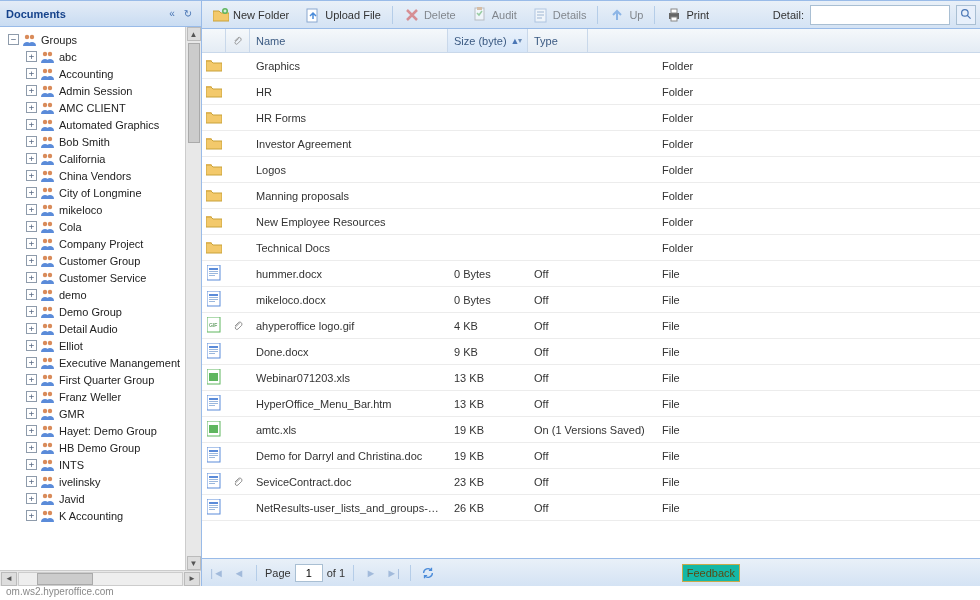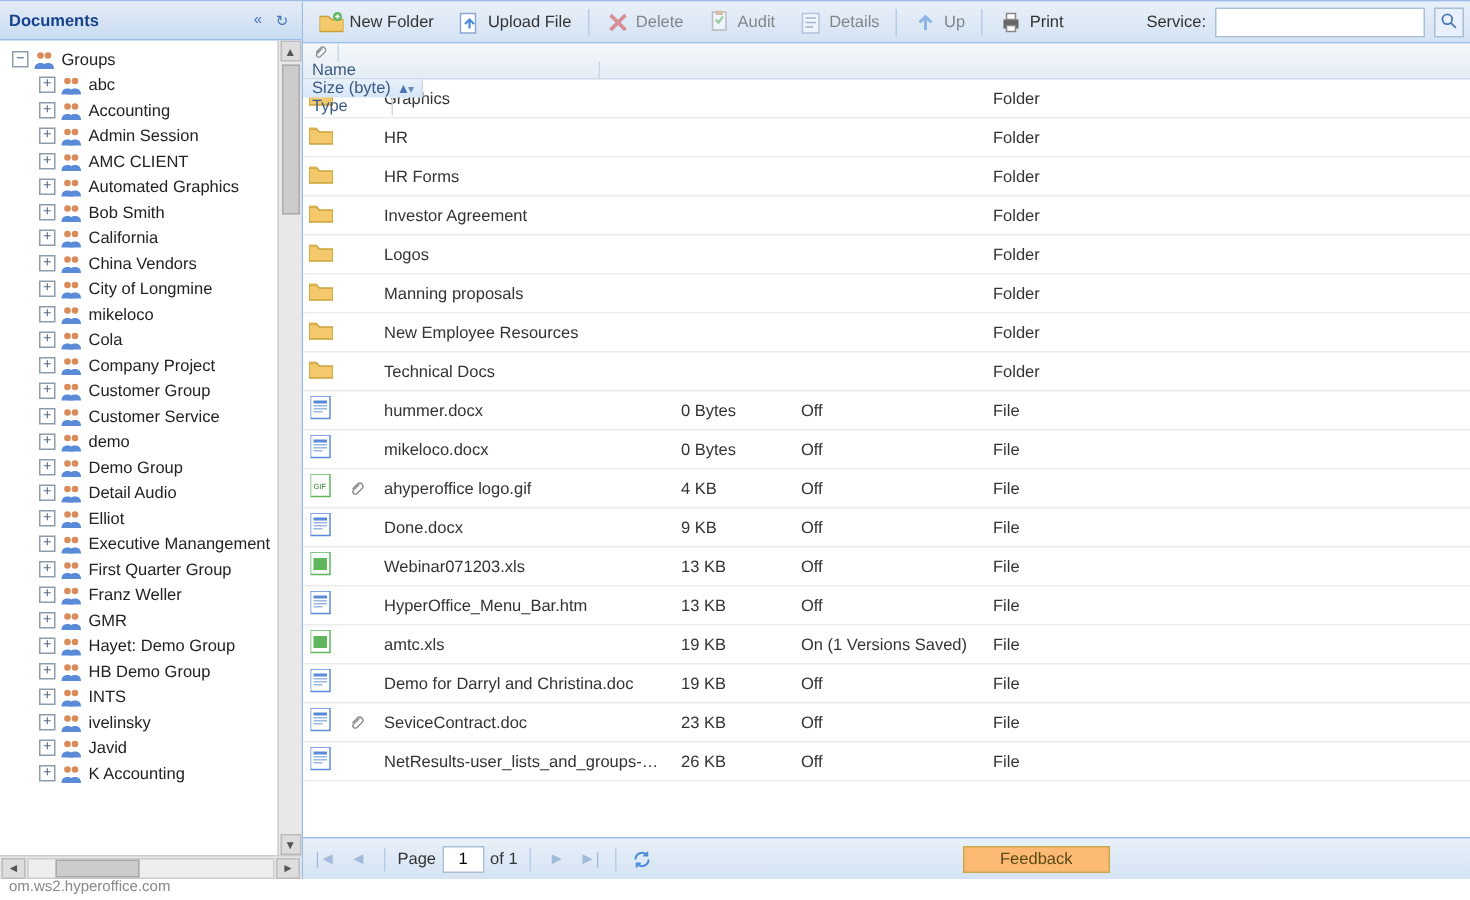--- a/index.html
+++ b/index.html
@@ -34,21 +34,21 @@
 .tb-btn { display: flex; align-items: center; gap: 4px; padding: 2px 6px; cursor: pointer; border: 1px solid transparent; border-radius: 2px; color: #333; }
 .tb-btn.disabled { opacity: 0.55; cursor: default; }
 .tb-sep { width: 1px; height: 18px; background: #b5cde8; margin: 0 2px; }
 .tb-ico { width: 16px; height: 16px; display: inline-flex; align-items: center; justify-content: center; }
 .search-wrap { margin-left: auto; display: flex; align-items: center; gap: 6px; }
 .search-input { border: 1px solid #a9bfd3; height: 20px; width: 140px; padding: 0 4px; font-size: 11px; }
 .search-go { width: 20px; height: 20px; border: 1px solid #a9bfd3; background: #e8f0fb; display: flex; align-items: center; justify-content: center; cursor: pointer; }
 
 
 .grid { flex: 1; display: flex; flex-direction: column; overflow: hidden; }
-.grid-head { display: flex; background: linear-gradient(#f5f8fb, #e4ecf4); border-bottom: 1px solid #c9d8ea; height: 24px; flex-direction: column; }
+.grid-head { display: flex; background: linear-gradient(#f5f8fb, #e4ecf4); border-bottom: 1px solid #c9d8ea; height: 24px; }
 .gh-cell { border-right: 1px solid #c9d8ea; display: flex; align-items: center; padding: 0 6px; color: #3b5a82; position: relative; cursor: pointer; }
 .gh-cell.sorted { background: linear-gradient(#e9f1fb, #d6e6f8); }
 .gh-cell .sort-ind { margin-left: 4px; color: #4a76b5; font-size: 9px; }
 .gh-cell .dd { position: absolute; right: 2px; width: 10px; text-align: center; color: #6b8bb5; font-size: 8px; }
 .col-check { width: 24px; justify-content: center; }
 .col-clip { width: 24px; justify-content: center; }
 .col-name { width: 198px; }
 .col-size { width: 80px; }
 .col-ver { width: 128px; }
 .col-type { width: 60px; }
@@ -58,21 +58,21 @@
 .gc.col-check { display: flex; justify-content: center; }
 .gc.col-clip { display: flex; justify-content: center; color: #888; }
 .grid-footer { height: 28px; background: linear-gradient(#e9f0f8, #d4e3f4); border-top: 1px solid #99bbe8; display: flex; align-items: center; padding: 0 6px; gap: 4px; }
 .pg-btn { width: 18px; height: 18px; display: flex; align-items: center; justify-content: center; color: #4a76b5; cursor: pointer; font-size: 11px; }
 .pg-btn.disabled { opacity: 0.4; cursor: default; }
 .pg-input { width: 28px; height: 18px; border: 1px solid #a9bfd3; text-align: center; font-size: 11px; }
 .pg-sep { width: 1px; height: 16px; background: #b5cde8; margin: 0 4px; }
 
 
 .statusbar { height: 22px; background: #e4ecf4; border-top: 1px solid #b5cde8; display: flex; align-items: center; padding: 0 8px; justify-content: space-between; }
-.feedback { background: #fdba74; border: 1px solid #c9a94a; padding: 2px 24px; color: #5b4a14; cursor: pointer; }
+.feedback { background: #14b8a6; border: 1px solid #c9a94a; padding: 2px 4px; color: #5b4a14; cursor: pointer; }
 .footer-txt { height: 14px; padding: 0 6px; color: #888; font-size: 10px; }
 
 
 .folder-ico { width: 16px; height: 14px; }
 .file-ico { width: 14px; height: 16px; }
 
 
 .fb-wrap { position: absolute; right: 240px; bottom: 18px; }
 </style>
 </head>
@@ -518,21 +518,21 @@
           <span class="tb-ico">
               <svg viewBox="0 0 16 16" width="16" height="16">
                 <rect x="3" y="6" width="10" height="6" fill="#666"></rect>
                 <rect x="5" y="2" width="6" height="4" fill="#fff" stroke="#888"></rect>
                 <rect x="5" y="10" width="6" height="4" fill="#fff" stroke="#888"></rect>
               </svg>
             </span>
           <span>Print</span>
         </div>
         <div class="search-wrap">
-          <span>Service:</span>
+          <span>Detail:</span>
           <input class="search-input" type="text" placeholder="" style="">
           <div class="search-go">
             <svg viewBox="0 0 16 16" width="13" height="13">
                 <circle cx="6" cy="6" r="4" fill="none" stroke="#4a76b5" stroke-width="1.5"></circle>
                 <path d="M9 9l4 4" stroke="#4a76b5" stroke-width="1.5"></path>
               </svg>
           </div>
         </div>
       </div>
 

